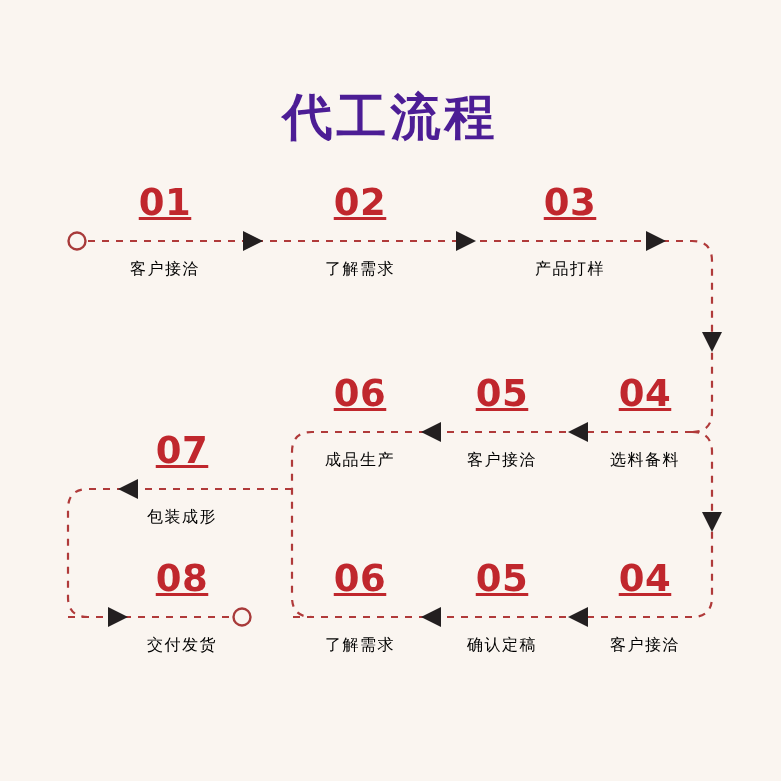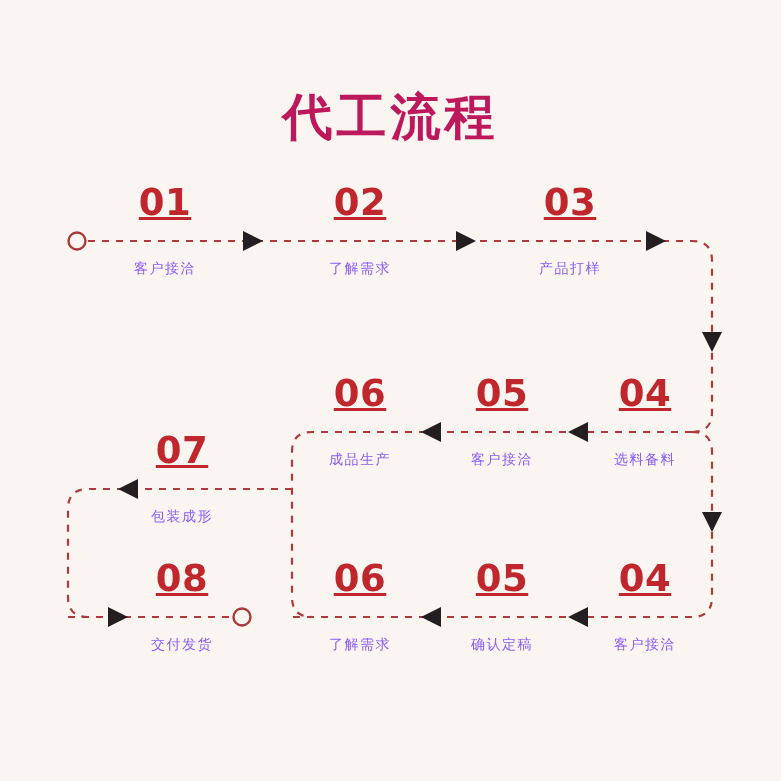--- a/index.html
+++ b/index.html
@@ -35,40 +35,40 @@
   }
   .node .num {
     font-size: 37px;
     font-weight: 700;
     color: #c0272d;
     line-height: 1;
     letter-spacing: 0.5px;
     font-family: "DejaVu Sans", "Liberation Sans", sans-serif;
   }
   .node .label {
-    font-size: 14px;
-    color: #8b5cf6;
+    font-size: 16px;
+    color: #000000;
     line-height: 1;
     letter-spacing: 1.5px;
     font-family: "DejaVu Sans", "Liberation Sans", sans-serif;
     white-space: nowrap;
   }
   
   .node .num { position: absolute; left: 0; width: 100%; bottom: 20px; text-decoration: underline; }
   .node .label { position: absolute; left: 0; width: 100%; top: 20px; }
 
   #title {
     position: absolute;
     left: 0;
     top: 84px;
     width: 781px;
     text-align: center;
     font-size: 50px;
     font-weight: 700;
-    color: #be185d;
+    color: #4c1d95;
     letter-spacing: 4px;
     font-family: "DejaVu Sans", "Liberation Sans", sans-serif;
   }
 </style>
 </head>
 <body>
 
 <div id="stage">
 
   <div id="title">代工流程</div>

